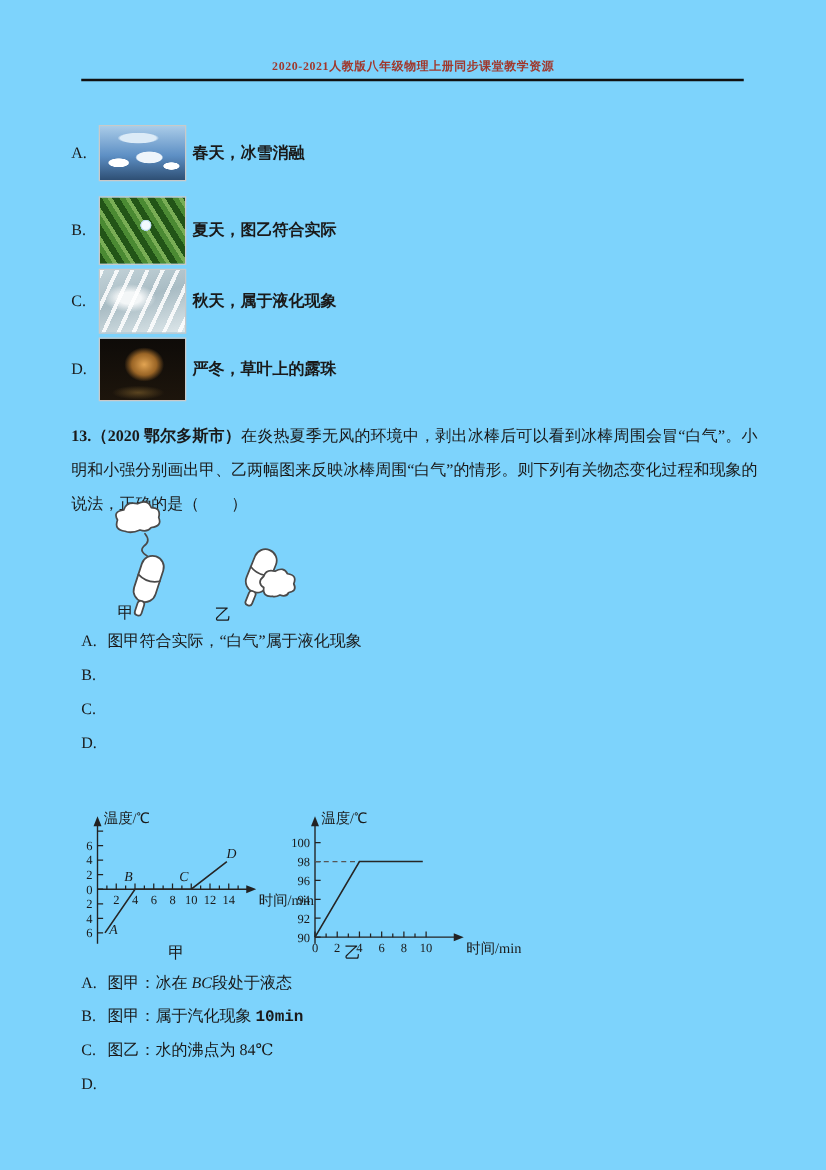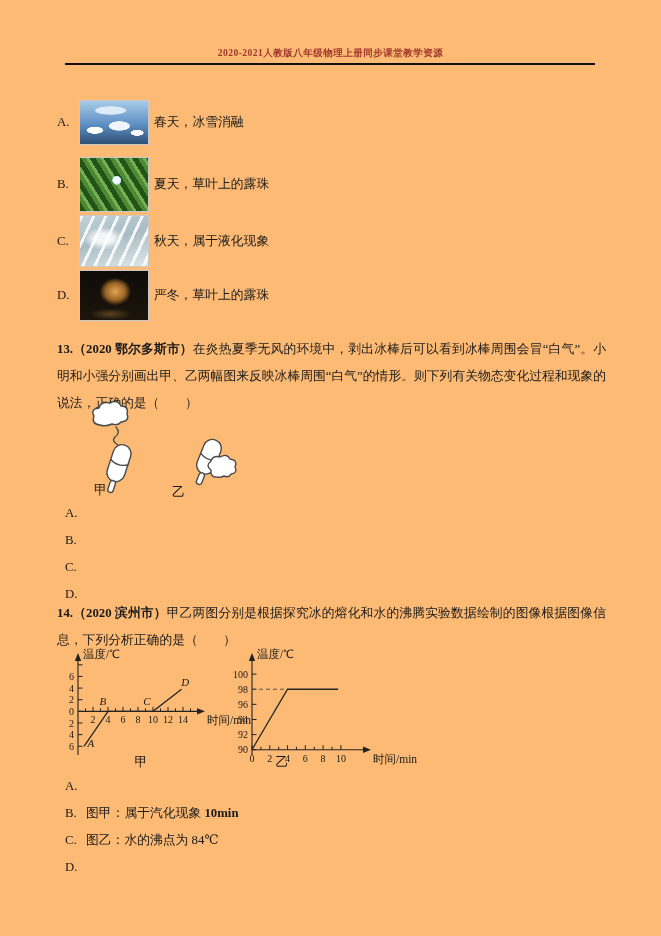--- a/index.html
+++ b/index.html
@@ -1,16 +1,16 @@
 <!DOCTYPE html>
 <html><head>
 <meta charset="utf-8">
 <style>
   html,body{margin:0;padding:0;background:#888;}
-  .page{position:relative;width:661px;height:936px;background:#fdba74;margin:0 auto;
+  .page{position:relative;width:661px;height:936px;background:#7dd3fc;margin:0 auto;
         font-family:"Liberation Serif","DejaVu Serif",serif;color:#1a1a1a;overflow:hidden;}
   .header{position:absolute;left:0;right:0;top:47px;text-align:center;
           font-size:9.5px;font-weight:bold;color:#a0372b;letter-spacing:.5px;}
   .rule{position:absolute;left:65px;top:63px;width:530px;height:2px;background:#111;}
 
   .pic-row{position:absolute;left:57px;display:flex;align-items:center;font-size:12.8px;}
   .pic-row .letter{width:22px;flex:none;}
   .thumb{width:70px;border:1px solid #c9c9c9;flex:none;box-sizing:border-box;}
   .thumb-a{height:45px;background:
     radial-gradient(ellipse 14px 6px at 22% 68%,#ffffff 55%,rgba(255,255,255,0) 62%),
@@ -22,29 +22,29 @@
     radial-gradient(circle 7px at 54% 42%,#f2fafe 45%,#aad2e6 62%,rgba(0,0,0,0) 66%),
     repeating-linear-gradient(58deg,#225417 0 5px,#4b8a33 5px 9px,#79ad55 9px 12px);}
   .thumb-c{height:52px;background:
     repeating-linear-gradient(115deg,rgba(255,255,255,.85) 0 3px,rgba(255,255,255,0) 3px 11px),
     radial-gradient(ellipse 30px 16px at 35% 45%,#f3f6f7 30%,rgba(0,0,0,0) 70%),
     linear-gradient(165deg,#c2d2d8 0%,#a9bcc4 45%,#dde7ea 100%);}
   .thumb-d{height:51px;background:
     radial-gradient(ellipse 22px 19px at 52% 42%,#e2a452 0%,#9a6526 45%,rgba(0,0,0,0) 72%),
     radial-gradient(ellipse 30px 8px at 45% 88%,#5a4420 0%,rgba(0,0,0,0) 70%),
     linear-gradient(180deg,#0e0b08 0%,#1d150c 100%);}
-  .pic-row .caption{margin-left:5px;}
+  .pic-row .caption{margin-left:5px;font-weight:bold;}
 
   .stem{position:absolute;left:57px;width:549px;font-size:12.8px;line-height:27px;text-align:justify;}
   .b{font-weight:bold;}
   .opts{position:absolute;left:65px;font-size:12.8px;}
   .opt{height:27px;display:flex;align-items:center;}
   .opt .letter{width:21px;flex:none;}
   .opt em{font-style:italic;font-family:"Liberation Serif",serif;}
-  .opt strong{font-weight:bold;}
+  .opt strong{font-weight:bold;font-family:Liberation Mono, monospace;}
 
   .fig13{position:absolute;left:70px;top:397px;width:185px;height:104px;}
   .fig13 svg{position:absolute;left:0;top:0;}
   .fig-label{position:absolute;font-size:13px;}
 
   .chart{position:absolute;top:645px;}
   .chart-caption{position:absolute;top:753px;text-align:center;font-size:13px;}
   .tick{font:10px "Liberation Serif",serif;fill:#1a1a1a;}
   .ax-label{font:11.5px "Liberation Serif",serif;fill:#1a1a1a;}
   .plabel{font:italic 11px "Liberation Serif",serif;fill:#1a1a1a;}
@@ -58,21 +58,21 @@
   <div class="rule"></div>
 
   <div class="pic-row" style="top:100px">
     <span class="letter">A.</span>
     <div class="thumb thumb-a"></div>
     <span class="caption">春天，冰雪消融</span>
   </div>
   <div class="pic-row" style="top:157px">
     <span class="letter">B.</span>
     <div class="thumb thumb-b"></div>
-    <span class="caption">夏天，草叶上的露珠</span>
+    <span class="caption">夏天，图乙符合实际</span>
   </div>
   <div class="pic-row" style="top:215px">
     <span class="letter">C.</span>
     <div class="thumb thumb-c"></div>
     <span class="caption">秋天，属于液化现象</span>
   </div>
   <div class="pic-row" style="top:270px">
     <span class="letter">D.</span>
     <div class="thumb thumb-d"></div>
     <span class="caption">严冬，草叶上的露珠</span>
@@ -105,35 +105,33 @@
         </g>
       </g>
     </svg>
     <span class="fig-label" style="left:24px;top:84px">甲</span>
     <span class="fig-label" style="left:102px;top:86px">乙</span>
   </div>
 
   <div class="opts" style="top:500px">
     <div class="opt">
       <span class="letter">A.</span>
+      <span>图甲符合实际，“白气”属于液化现象</span>
     </div>
     <div class="opt">
       <span class="letter">B.</span>
     </div>
     <div class="opt">
       <span class="letter">C.</span>
     </div>
     <div class="opt">
       <span class="letter">D.</span>
     </div>
   </div>
 
-  <div class="stem" style="top:600px">
-    <span class="b">14.</span><span class="b">（2020 滨州市）</span><span>甲乙两图分别是根据探究冰的熔化和水的沸腾实验数据绘制的图像根据图像信息，下列分析正确的是（　　）</span>
-  </div>
 
   <div class="chart" style="left:56px">
     <svg width="200" height="124">
         <line x1="22" y1="66.36363636363637" x2="142" y2="66.36363636363637" stroke="#222" stroke-width="1.1"></line>
         <path d="M149,66.36363636363637 l-8,-3.2 v6.4 z" fill="#222"></path>
         <line x1="22" y1="110" x2="22" y2="14" stroke="#222" stroke-width="1.1"></line>
         <path d="M22,8 l-3.2,8 h6.4 z" fill="#222"></path>
         <line x1="29.5" y1="66.36363636363637" x2="29.5" y2="63.363636363636374" stroke="#222"></line>
         <line x1="44.5" y1="66.36363636363637" x2="44.5" y2="63.363636363636374" stroke="#222"></line>
         <line x1="59.5" y1="66.36363636363637" x2="59.5" y2="63.363636363636374" stroke="#222"></line>
@@ -220,20 +218,21 @@
         <text x="35" y="13" class="ax-label">温度/℃</text>
         <text x="151" y="117.70866141732282" class="ax-label">时间/min</text>
       </svg>
   </div>
   <div class="chart-caption" style="left:56px;width:170px">甲</div>
   <div class="chart-caption" style="left:222px;width:120px">乙</div>
 
   <div class="opts" style="top:773px">
     <div class="opt">
       <span class="letter">A.</span>
+      <span><span>图甲：冰在 </span><em>BC</em><strong></strong><span>段处于液态</span></span>
     </div>
     <div class="opt">
       <span class="letter">B.</span>
       <span><span>图甲：属于汽化现象 </span><em></em><strong>10min</strong><span></span></span>
     </div>
     <div class="opt">
       <span class="letter">C.</span>
       <span><span>图乙：水的沸点为 84℃</span><em></em><strong></strong><span></span></span>
     </div>
     <div class="opt">

